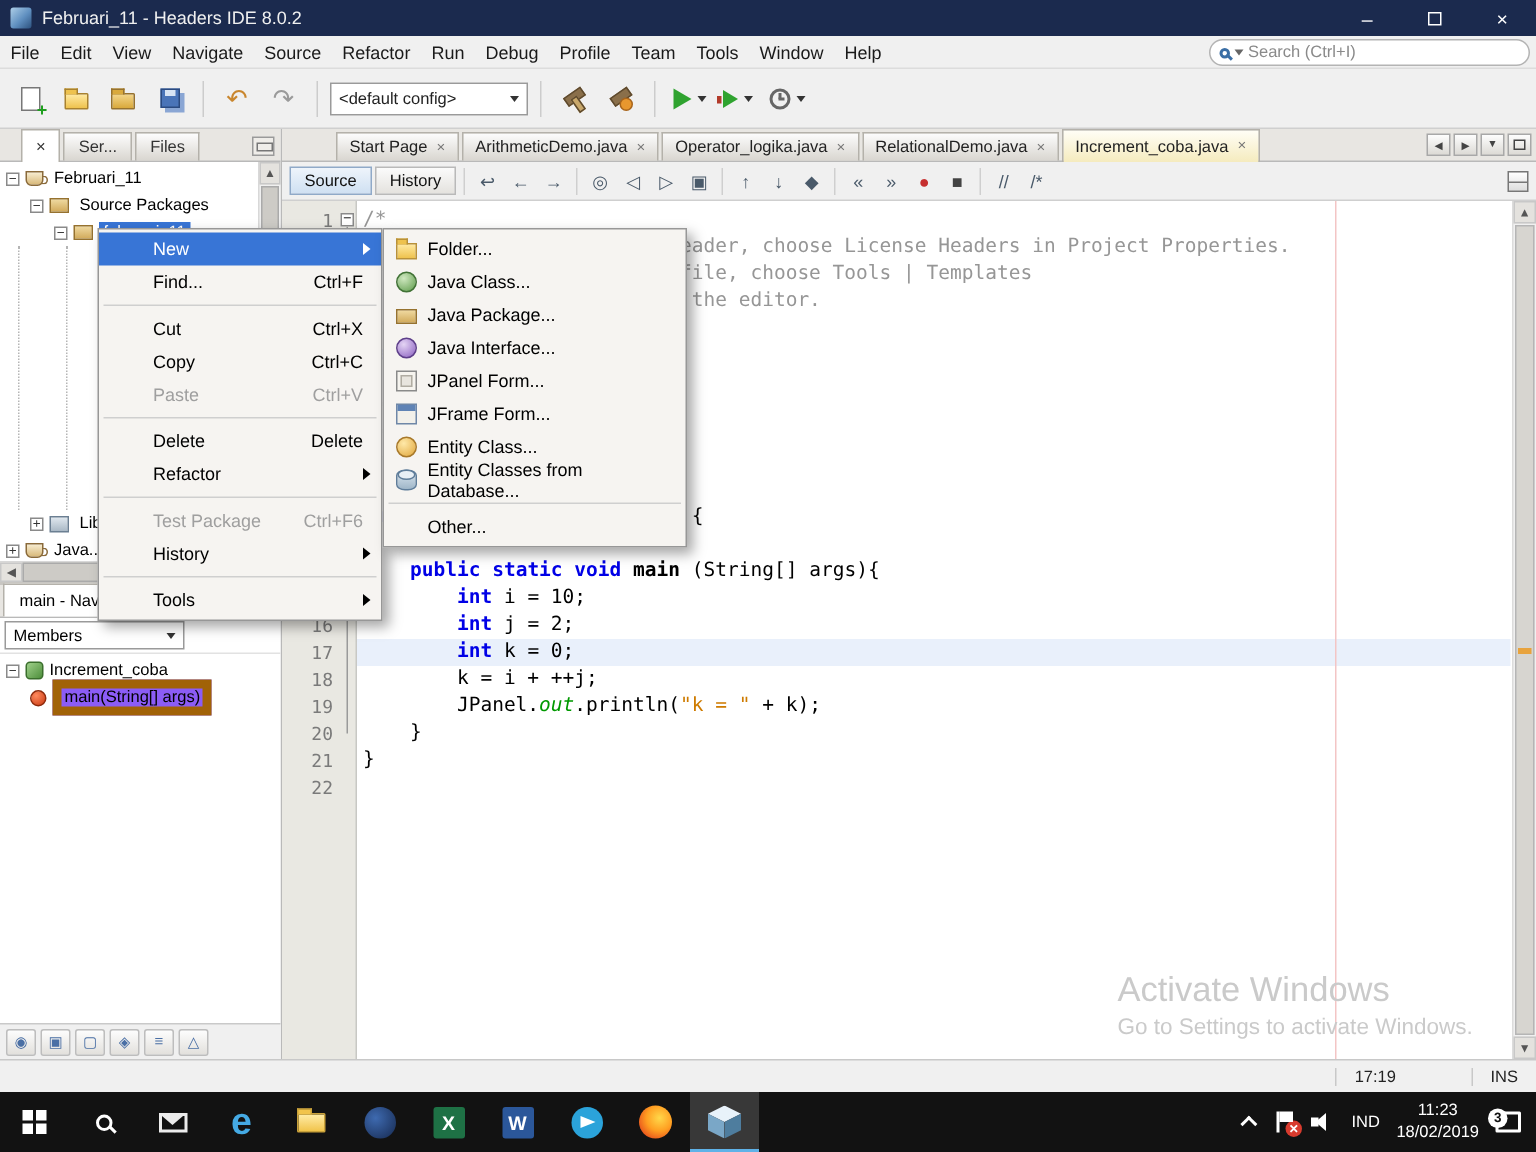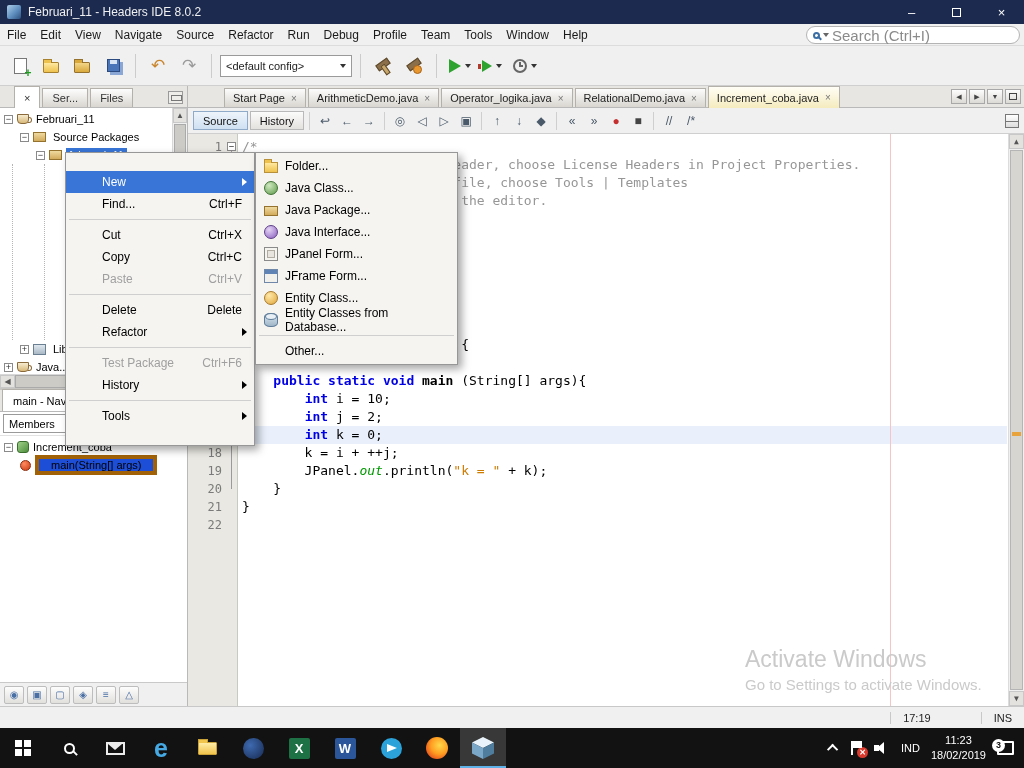--- a/index.html
+++ b/index.html
@@ -16,21 +16,21 @@
 .max-box{width:9px;height:9px;border:1px solid #fff;display:inline-block}
 
 
 .menubar{position:absolute;top:24px;left:0;right:0;height:22px;background:#f0f0f0;border-bottom:1px solid #dcdcdc;display:flex;align-items:center}
 .mb-items{display:flex;height:100%}
 .menu-item{padding:0 7px;height:100%;display:flex;align-items:center;color:#1a1a1a;font-size:12px}
 .searchbox{position:absolute;right:4px;top:2px;width:214px;height:18px;background:#fff;border:1px solid #b4b4b4;border-radius:9px;display:flex;align-items:center;padding:0 6px;gap:3px}
 .mag{width:7px;height:7px;border:2px solid #3a6ea5;border-radius:50%;position:relative;flex:0 0 auto}
 .mag:after{content:"";position:absolute;width:5px;height:2px;background:#3a6ea5;transform:rotate(45deg);right:-4px;bottom:-2px}
 .dd-sm{width:0;height:0;border-left:3px solid transparent;border-right:3px solid transparent;border-top:4px solid #666}
-.search-input{border:none;outline:none;background:transparent;font-size:15px;color:#555;width:160px;font-family:"Liberation Sans",sans-serif}
+.search-input{border:none;outline:none;background:transparent;font-size:11px;color:#555;width:160px;font-family:"Liberation Sans",sans-serif}
 .search-input::placeholder{color:#8a8a8a}
 
 
 .toolbar{position:absolute;top:46px;left:0;right:0;height:40px;background:#f0f0f0;border-bottom:1px solid #cfcfcf;display:flex;align-items:center;padding:0 6px;gap:3px}
 .tb-btn{min-width:28px;height:28px;display:flex;align-items:center;justify-content:center;border:1px solid transparent;border-radius:2px;padding:0 3px}
 .tb-sep{width:1px;height:24px;background:#cccccc;margin:0 5px}
 .config-combo{width:132px;height:22px;background:#fff;border:1px solid #9a9a9a;display:flex;align-items:center;justify-content:space-between;padding:0 5px;font-size:11px;color:#222}
 .dd{width:0;height:0;border-left:3px solid transparent;border-right:3px solid transparent;border-top:4px solid #333;margin-left:4px}
 .glyph-undo{font-size:17px;color:#c9862e;line-height:1}
 .glyph-redo{font-size:17px;color:#9a9a9a;line-height:1}
@@ -86,21 +86,21 @@
 .h-arr{width:15px;height:100%;display:flex;align-items:center;justify-content:center;background:#e4e2de;border:1px solid #c8c8c8;font-size:8px;color:#555}
 .hthumb{width:52px;height:100%;background:#cdcbc6;border:1px solid #aaa}
 
 
 .navigator{position:absolute;left:0;right:0;top:302px;bottom:0;border-top:2px solid #c8c6c2;background:#fff}
 .nav-header{height:22px;background:#e8e6e2;border-bottom:1px solid #b9b9b9;display:flex;align-items:flex-end;padding-left:2px}
 .nav-tab{height:22px;padding:0 10px;display:flex;align-items:center;background:#fff;border:1px solid #b4b1aa;border-bottom:none;font-size:11px}
 .members-row{height:24px;display:flex;align-items:center;padding:2px 3px;border-bottom:1px solid #e2e2e2}
 .members-combo{width:120px;height:19px;border:1px solid #9a9a9a;background:#fff;display:flex;justify-content:space-between;align-items:center;padding:0 5px;font-size:11px}
 .nav-tree{padding-top:2px;font-size:11px}
-.nlabel.sel{background:#1d4ed8;border:4px solid #a16207;padding:0 12px}
+.nlabel.sel{background:#8b5cf6;border:6px solid #a16207;padding:0 2px}
 .filterbar{position:absolute;bottom:0;left:0;right:0;height:24px;background:#f0f0f0;border-top:1px solid #c9c9c9;display:flex;gap:3px;padding:3px 4px;align-items:center}
 .fbtn{width:20px;height:18px;border:1px solid #bdbdbd;border-radius:2px;background:linear-gradient(#fdfdfd,#e2e0dc);display:flex;align-items:center;justify-content:center;font-size:10px;color:#4a6fa5}
 
 
 .editor{position:absolute;left:188px;top:86px;right:0;bottom:62px;background:#fff}
 .doc-tabs{height:22px;background:#e8e6e2;border-bottom:1px solid #b9b9b9;display:flex;align-items:flex-end;padding-left:36px}
 .dtab{height:19px;display:flex;align-items:center;gap:6px;padding:0 8px;background:linear-gradient(#fcfcfc,#d9d6d0);border:1px solid #b4b1aa;border-bottom:none;margin-right:2px;font-size:11px;color:#222;white-space:nowrap}
 .dtab.active{background:linear-gradient(#fffef6,#f5ebbe);height:22px;position:relative;top:1px}
 .dtab .close{color:#777;font-size:10px}
 .tab-ctrls{margin-left:auto;display:flex;align-items:center;gap:2px;padding:0 3px 3px 0}
@@ -129,21 +129,21 @@
 .tk-s{color:#ce7b00}
 .tk-m{font-weight:bold;color:#000}
 .tk-f{color:#009900;font-style:italic}
 .tk-d{color:#000}
 .margin-line{position:absolute;left:702px;top:0;bottom:0;width:1px;background:#f3c5c5}
 .vscroll-e{position:absolute;right:0;top:0;bottom:0;width:16px;background:#f0f0f0;border-left:1px solid #dcdcdc}
 .vthumb-e{position:absolute;left:1px;right:1px;top:16px;bottom:16px;background:#d7d5d0;border:1px solid #b5b5b5}
 .estripe-mark{position:absolute;right:3px;top:298px;width:9px;height:4px;background:#e8a33d;z-index:3}
 
 
-.ctx{position:absolute;left:65px;top:152px;width:190px;background:#f6f4f1;border:1px solid #979797;box-shadow:4px 4px 8px rgba(0,0,0,.35);padding:18px 0;z-index:50}
+.ctx{position:absolute;left:65px;top:152px;width:190px;background:#f6f4f1;border:1px solid #979797;box-shadow:4px 4px 8px rgba(0,0,0,.35);padding:2px 0;z-index:50}
 .ctx-item{height:22px;display:flex;align-items:center;padding:0 12px 0 36px;font-size:12px;color:#000;position:relative}
 .ctx-item .short{margin-left:auto;padding-left:18px}
 .ctx-item.sel{background:#3875d6;color:#fff}
 .ctx-item.dis{color:#9f9f9f}
 .ctx-sep{height:1px;background:#cfcfcf;margin:4px 3px}
 .sub-arr{position:absolute;right:7px;top:7px;width:0;height:0;border-top:4px solid transparent;border-bottom:4px solid transparent;border-left:5px solid currentColor}
 .submenu{position:absolute;left:255px;top:152px;width:203px;background:#f6f4f1;border:1px solid #979797;box-shadow:4px 4px 8px rgba(0,0,0,.35);padding:2px 0;z-index:60}
 .sm-item{height:22px;display:flex;align-items:center;padding:0 10px 0 8px;font-size:12px;color:#000}
 .si{width:14px;height:14px;margin-right:7px;display:inline-block;position:relative;flex:0 0 auto}
 .si-folder{height:11px;margin-top:2px;background:linear-gradient(#ffe9a0,#eec24e);border:1px solid #b8913a}

